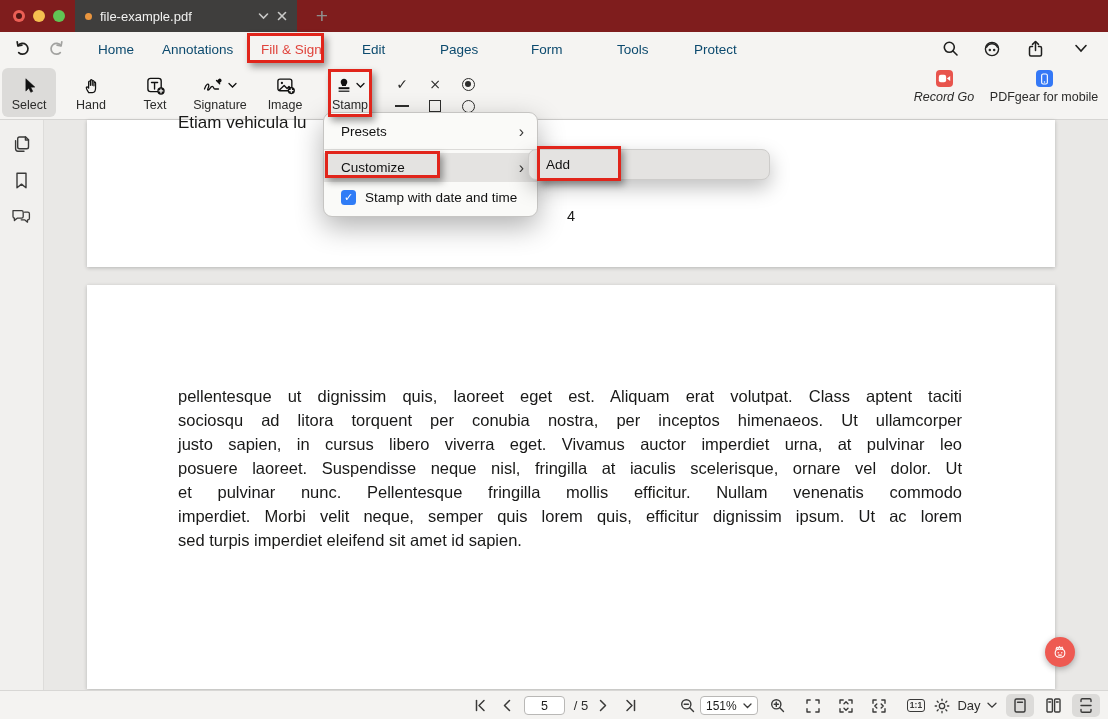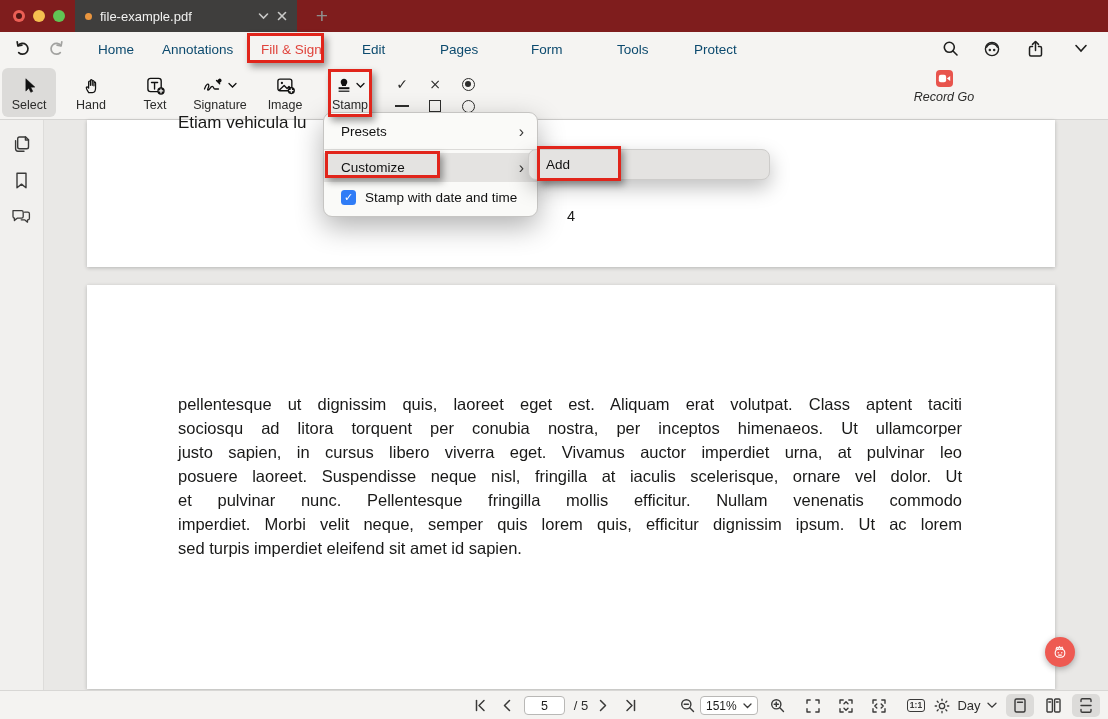--- a/index.html
+++ b/index.html
@@ -54,21 +54,21 @@
   .appic{width:17px;height:17px;border-radius:4px;display:flex;align-items:center;justify-content:center;}
 
   
   .sidebar{position:absolute;left:0;top:120px;width:44px;height:570px;background:#f1f0ee;
            border-right:1px solid #dddcda;display:flex;flex-direction:column;align-items:center;
            padding-top:14px;gap:17px;color:#3a3a39;}
   .page{position:absolute;background:#fff;box-shadow:0 1px 4px rgba(0,0,0,.22);}
   .p4line{position:absolute;left:178px;width:784px;display:flex;justify-content:space-between;
           font-size:17px;color:#191918;white-space:nowrap;}
   .pagenum{position:absolute;left:87px;width:968px;text-align:center;font-size:14.5px;color:#191918;}
-  .para{position:absolute;left:178px;top:392px;width:784px;font-size:16.5px;line-height:24px;color:#191918;}
+  .para{position:absolute;left:178px;top:384px;width:784px;font-size:16.5px;line-height:24px;color:#191918;}
   .jline{text-align:justify;text-align-last:justify;white-space:normal;}
   .jline.last{text-align-last:left;}
 
   
   .menu{position:absolute;left:323px;top:112px;width:215px;background:#fafaf8;
         border:1px solid #c6c5c3;border-radius:9px;box-shadow:0 10px 28px rgba(0,0,0,.30);
         padding:4px 0;z-index:5;}
   .mitem{height:29px;display:flex;align-items:center;justify-content:space-between;
          padding:0 13px 0 17px;font-size:13.5px;color:#111;}
   .mitem.hl{background:#e4e3e1;}
@@ -281,20 +281,29 @@
 
     <div class="rtool" style="left:912px;width:64px;font-style:italic;">
       <span class="appic" style="background:#e8544d;">
         <svg width="13" height="11" viewBox="0 0 16 12">
             <rect x="1" y="1.5" width="9" height="9" rx="2.5" fill="#fff"></rect>
             <path d="M11 6 L15 3 V9 Z" fill="#fff"></path>
           </svg>
       </span>
       <span class="lbl">Record Go</span>
     </div>
+    <div class="rtool" style="left:985px;width:118px;">
+      <span class="appic" style="background:#3478f6;">
+        <svg width="13" height="14" viewBox="0 0 16 16" fill="none" stroke="#fff" stroke-width="1.4">
+            <rect x="4.5" y="1.8" width="7" height="12.4" rx="1.8"></rect>
+            <circle cx="8" cy="11.6" r="0.9" fill="#fff" stroke="none"></circle>
+          </svg>
+      </span>
+      <span class="lbl">PDFgear for mobile</span>
+    </div>
   </div>
 
   <div class="sidebar">
     <span>
       <svg width="20" height="20" viewBox="0 0 20 20" fill="none" stroke="currentColor" stroke-width="1.4" stroke-linejoin="round" stroke-linecap="round">
           <path d="M7.5 3 h6.2 l2.8 2.8 V13 a1.8 1.8 0 0 1 -1.8 1.8 H7.5 A1.8 1.8 0 0 1 5.7 13 V4.8 A1.8 1.8 0 0 1 7.5 3 z"></path>
           <path d="M13.4 3 v3 h3.1"></path>
           <path d="M3.6 6.6 v8.2 a2.4 2.4 0 0 0 2.4 2.4 h6"></path>
         </svg>
     </span>

